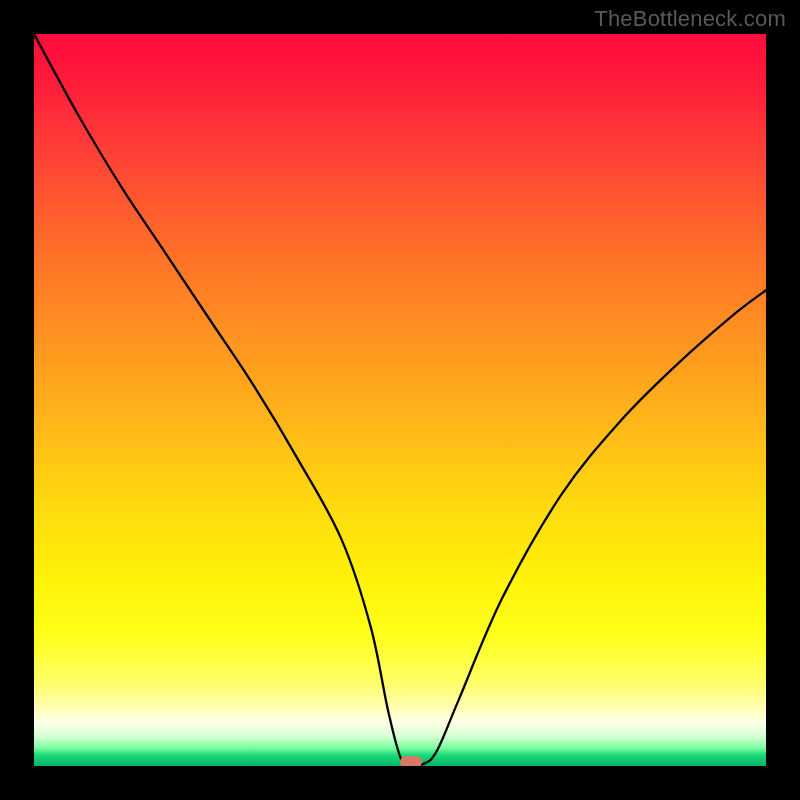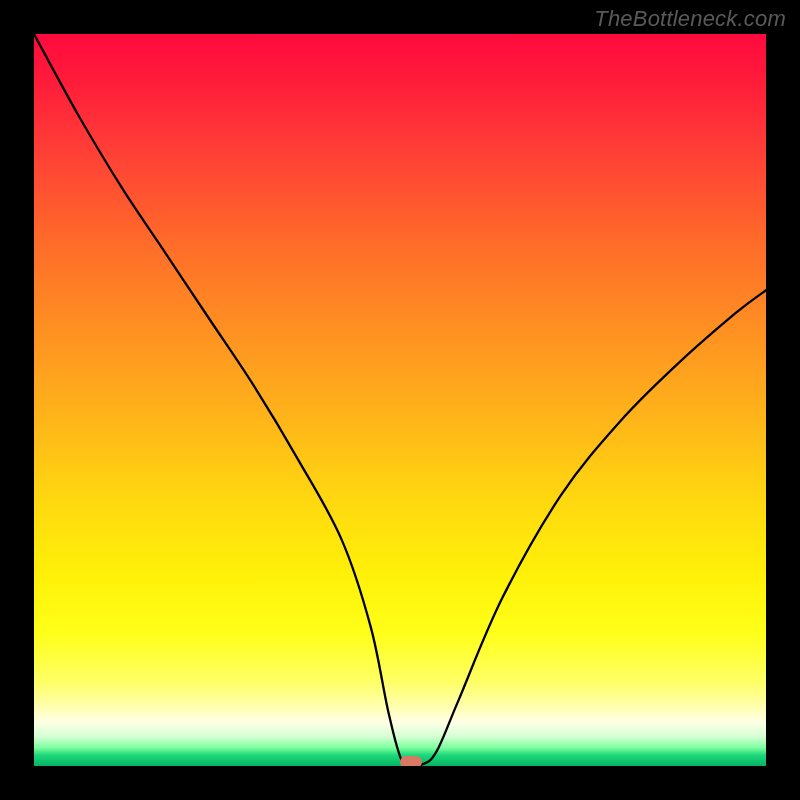--- a/index.html
+++ b/index.html
@@ -9,21 +9,20 @@
     height: 800px;
     overflow: hidden;
     background: #000;
     font-family: Arial, Helvetica, sans-serif;
   }
   .frame {
     position: relative;
     width: 800px;
     height: 800px;
     background: #000;
-    font-style: italic;
   }
   .watermark {
     position: absolute;
     top: 6px;
     right: 14px;
     color: #595959;
     font-size: 22px;
     font-weight: 500;
     letter-spacing: 0.2px;
     z-index: 50;

